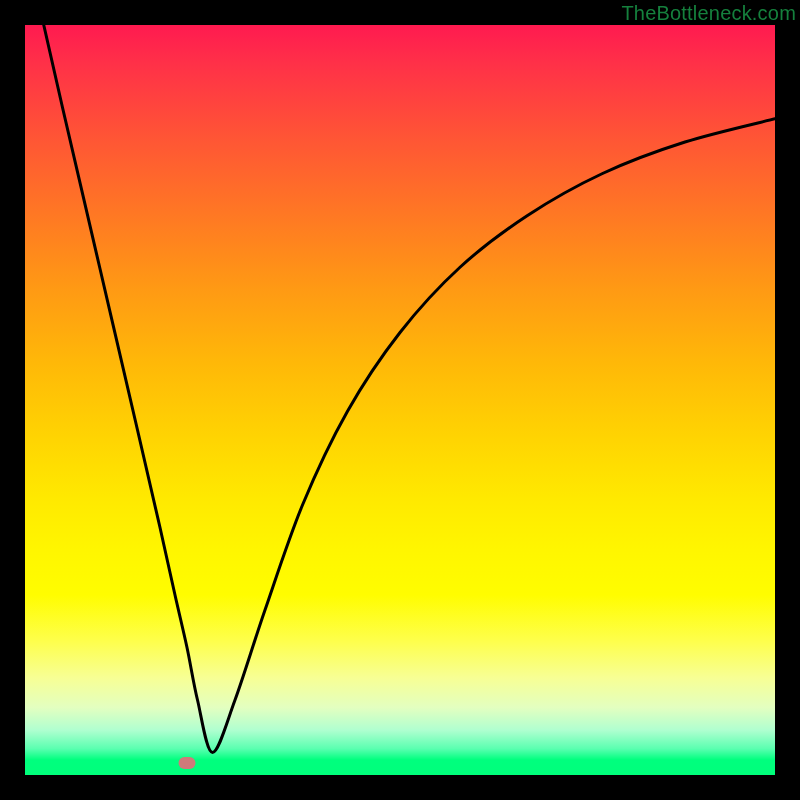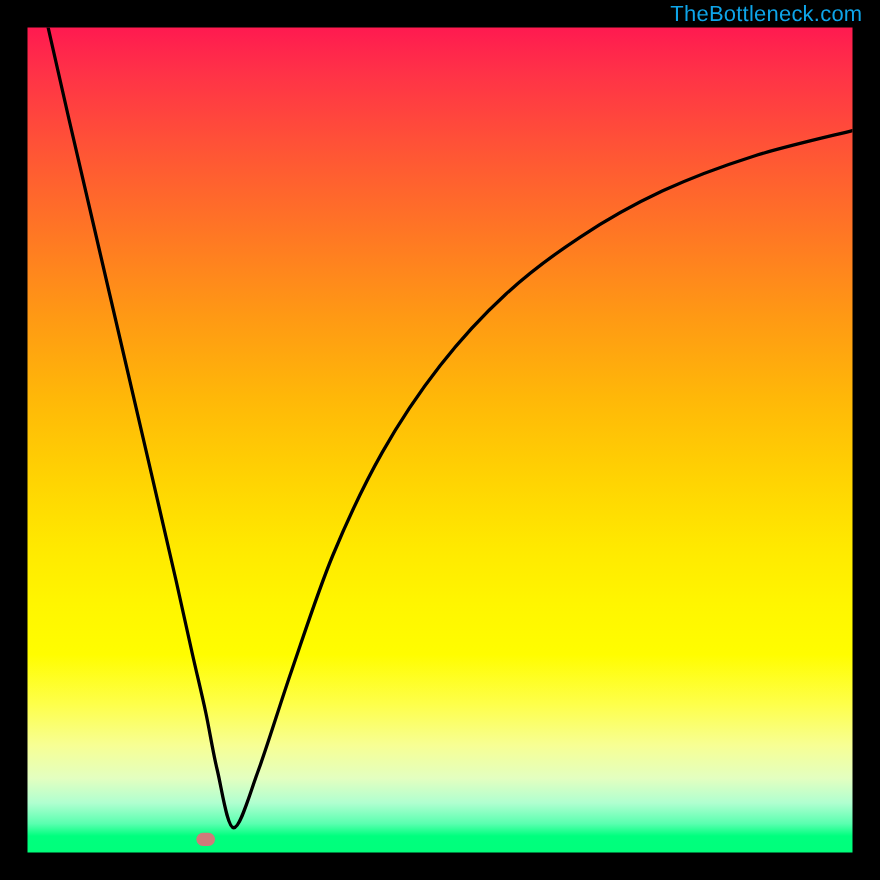--- a/index.html
+++ b/index.html
@@ -38,22 +38,22 @@
       #e3ffc0 91%,
       #b0ffd0 94%,
       #5affb0 96.5%,
       #00ff7e 98%,
       #00ff7b 100%
     );
   }
   .watermark {
     position: absolute;
     top: 2px;
-    right: 16px;
-    color: #0ea5e9;
+    right: 4px;
+    color: #15803d;
     font-size: 20px;
     font-weight: 500;
     letter-spacing: 0.2px;
     z-index: 5;
   }
   svg.curve {
     position: absolute;
     left: 0;
     top: 0;
     width: 750px;

